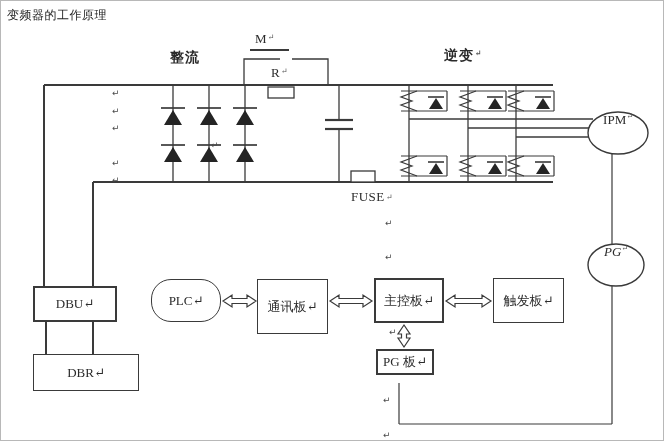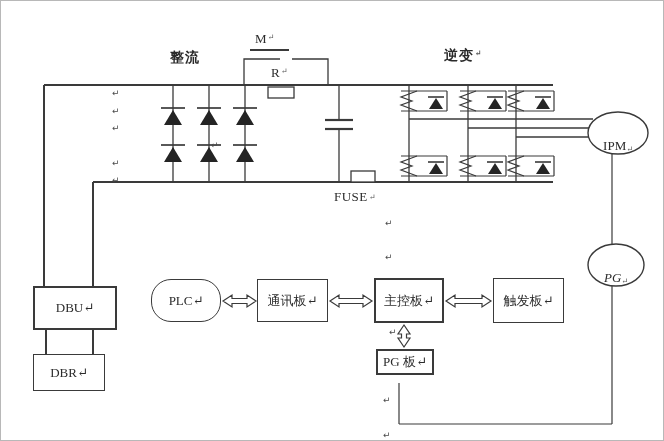--- a/index.html
+++ b/index.html
@@ -24,29 +24,30 @@
     display:flex;align-items:center;justify-content:center;
     font-size:13px;color:#2b2b2b;box-sizing:border-box;
     font-family:"Liberation Serif","DejaVu Serif",serif;
   }
   .box.thick{border-width:2px;}
   .title{
     position:absolute;left:6px;top:6px;font-size:12px;color:#222;
     font-family:"Liberation Serif","DejaVu Serif",serif;letter-spacing:0.5px;
   }
   .ell{
-    position:absolute;display:flex;align-items:flex-end;justify-content:center;
+    position:absolute;display:flex;align-items:flex-start;justify-content:center;
     font-size:13px;color:#2b2b2b;
   }
 </style>
 </head>
 <body>
 
 <div id="stage">
 
+  <div class="title">变频器的工作原理</div>
 
   <svg id="wires" viewBox="0 0 664 441" xmlns="http://www.w3.org/2000/svg">
     <g stroke="#3a3a3a" fill="none">
 
       <g stroke-width="2">
         <path d="M43 84 H552"></path>
       </g>
       <g stroke-width="2">
         <path d="M92 181 H552"></path>
       </g>
@@ -174,47 +175,47 @@
   </div>
 
   <div class="lbl cmp" style="left:254px;top:31px;">
     <span>M</span>
     <span class="mark">↵</span>
   </div>
   <div class="lbl cmp" style="left:270px;top:65px;">
     <span>R</span>
     <span class="mark">↵</span>
   </div>
-  <div class="lbl cmp" style="left:333px;top:189px;letter-spacing:0.5px;align-items:center;">
+  <div class="lbl cmp" style="left:350px;top:189px;letter-spacing:0.5px;align-items:center;">
     <span>FUSE</span>
     <span class="mark">↵</span>
   </div>
 
   <div class="ell" style="left:587px;top:111px;width:60px;height:42px;">
     <span>IPM</span>
     <span class="mark" style="font-size:8px;color:#555;">↵</span>
   </div>
   <div class="ell" style="left:587px;top:243px;width:56px;height:42px;font-style:italic;">
     <span>PG</span>
     <span class="mark" style="font-size:8px;color:#555;">↵</span>
   </div>
 
-  <div class="box thick" style="left:32px;top:285px;width:84px;height:44px;">
+  <div class="box thick" style="left:32px;top:285px;width:84px;height:36px;">
     <span>DBU</span>
     <span class="mark">↵</span>
   </div>
-  <div class="box" style="left:32px;top:353px;width:72px;height:37px;">
+  <div class="box" style="left:32px;top:353px;width:106px;height:37px;">
     <span>DBR</span>
     <span class="mark">↵</span>
   </div>
   <div class="box" style="left:150px;top:278px;width:70px;height:43px;border-radius:20px;">
     <span>PLC</span>
     <span class="mark">↵</span>
   </div>
-  <div class="box" style="left:256px;top:278px;width:71px;height:43px;">
+  <div class="box" style="left:256px;top:278px;width:71px;height:55px;">
     <span>通讯板</span>
     <span class="mark">↵</span>
   </div>
   <div class="box thick" style="left:373px;top:277px;width:70px;height:45px;align-items:center;">
     <span>主控板</span>
     <span class="mark">↵</span>
   </div>
   <div class="box" style="left:492px;top:277px;width:71px;height:45px;">
     <span>触发板</span>
     <span class="mark">↵</span>

